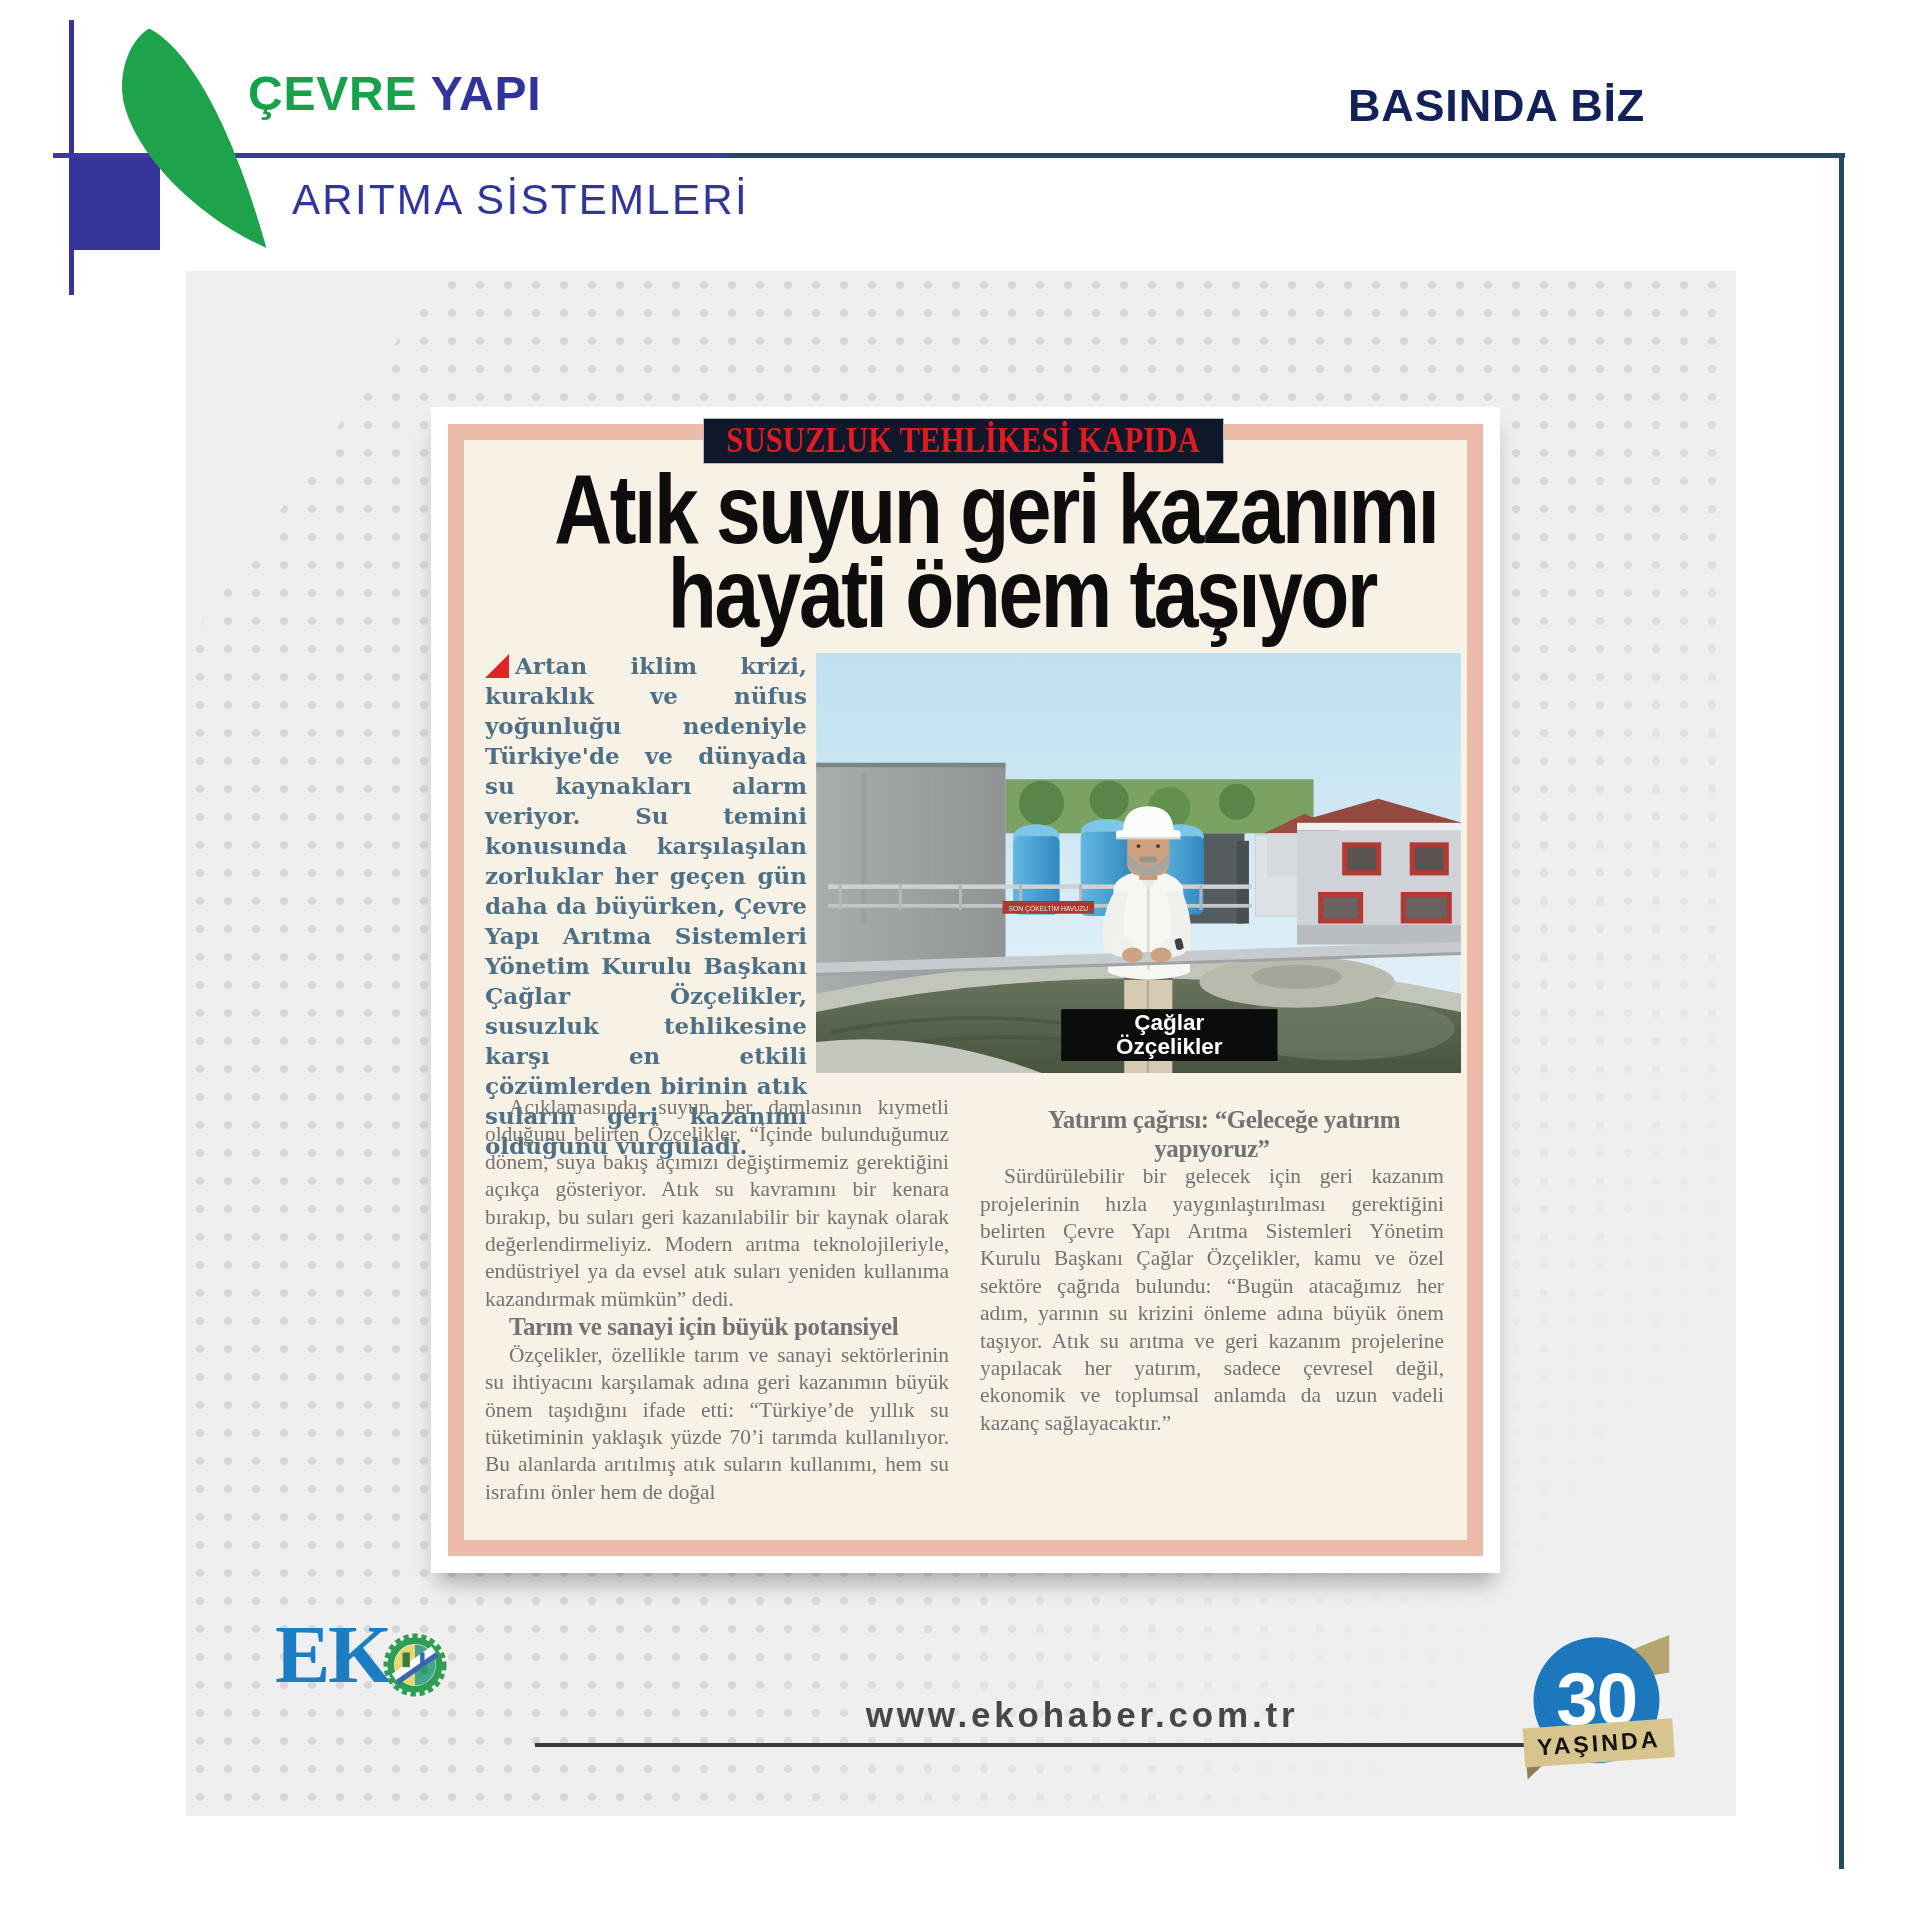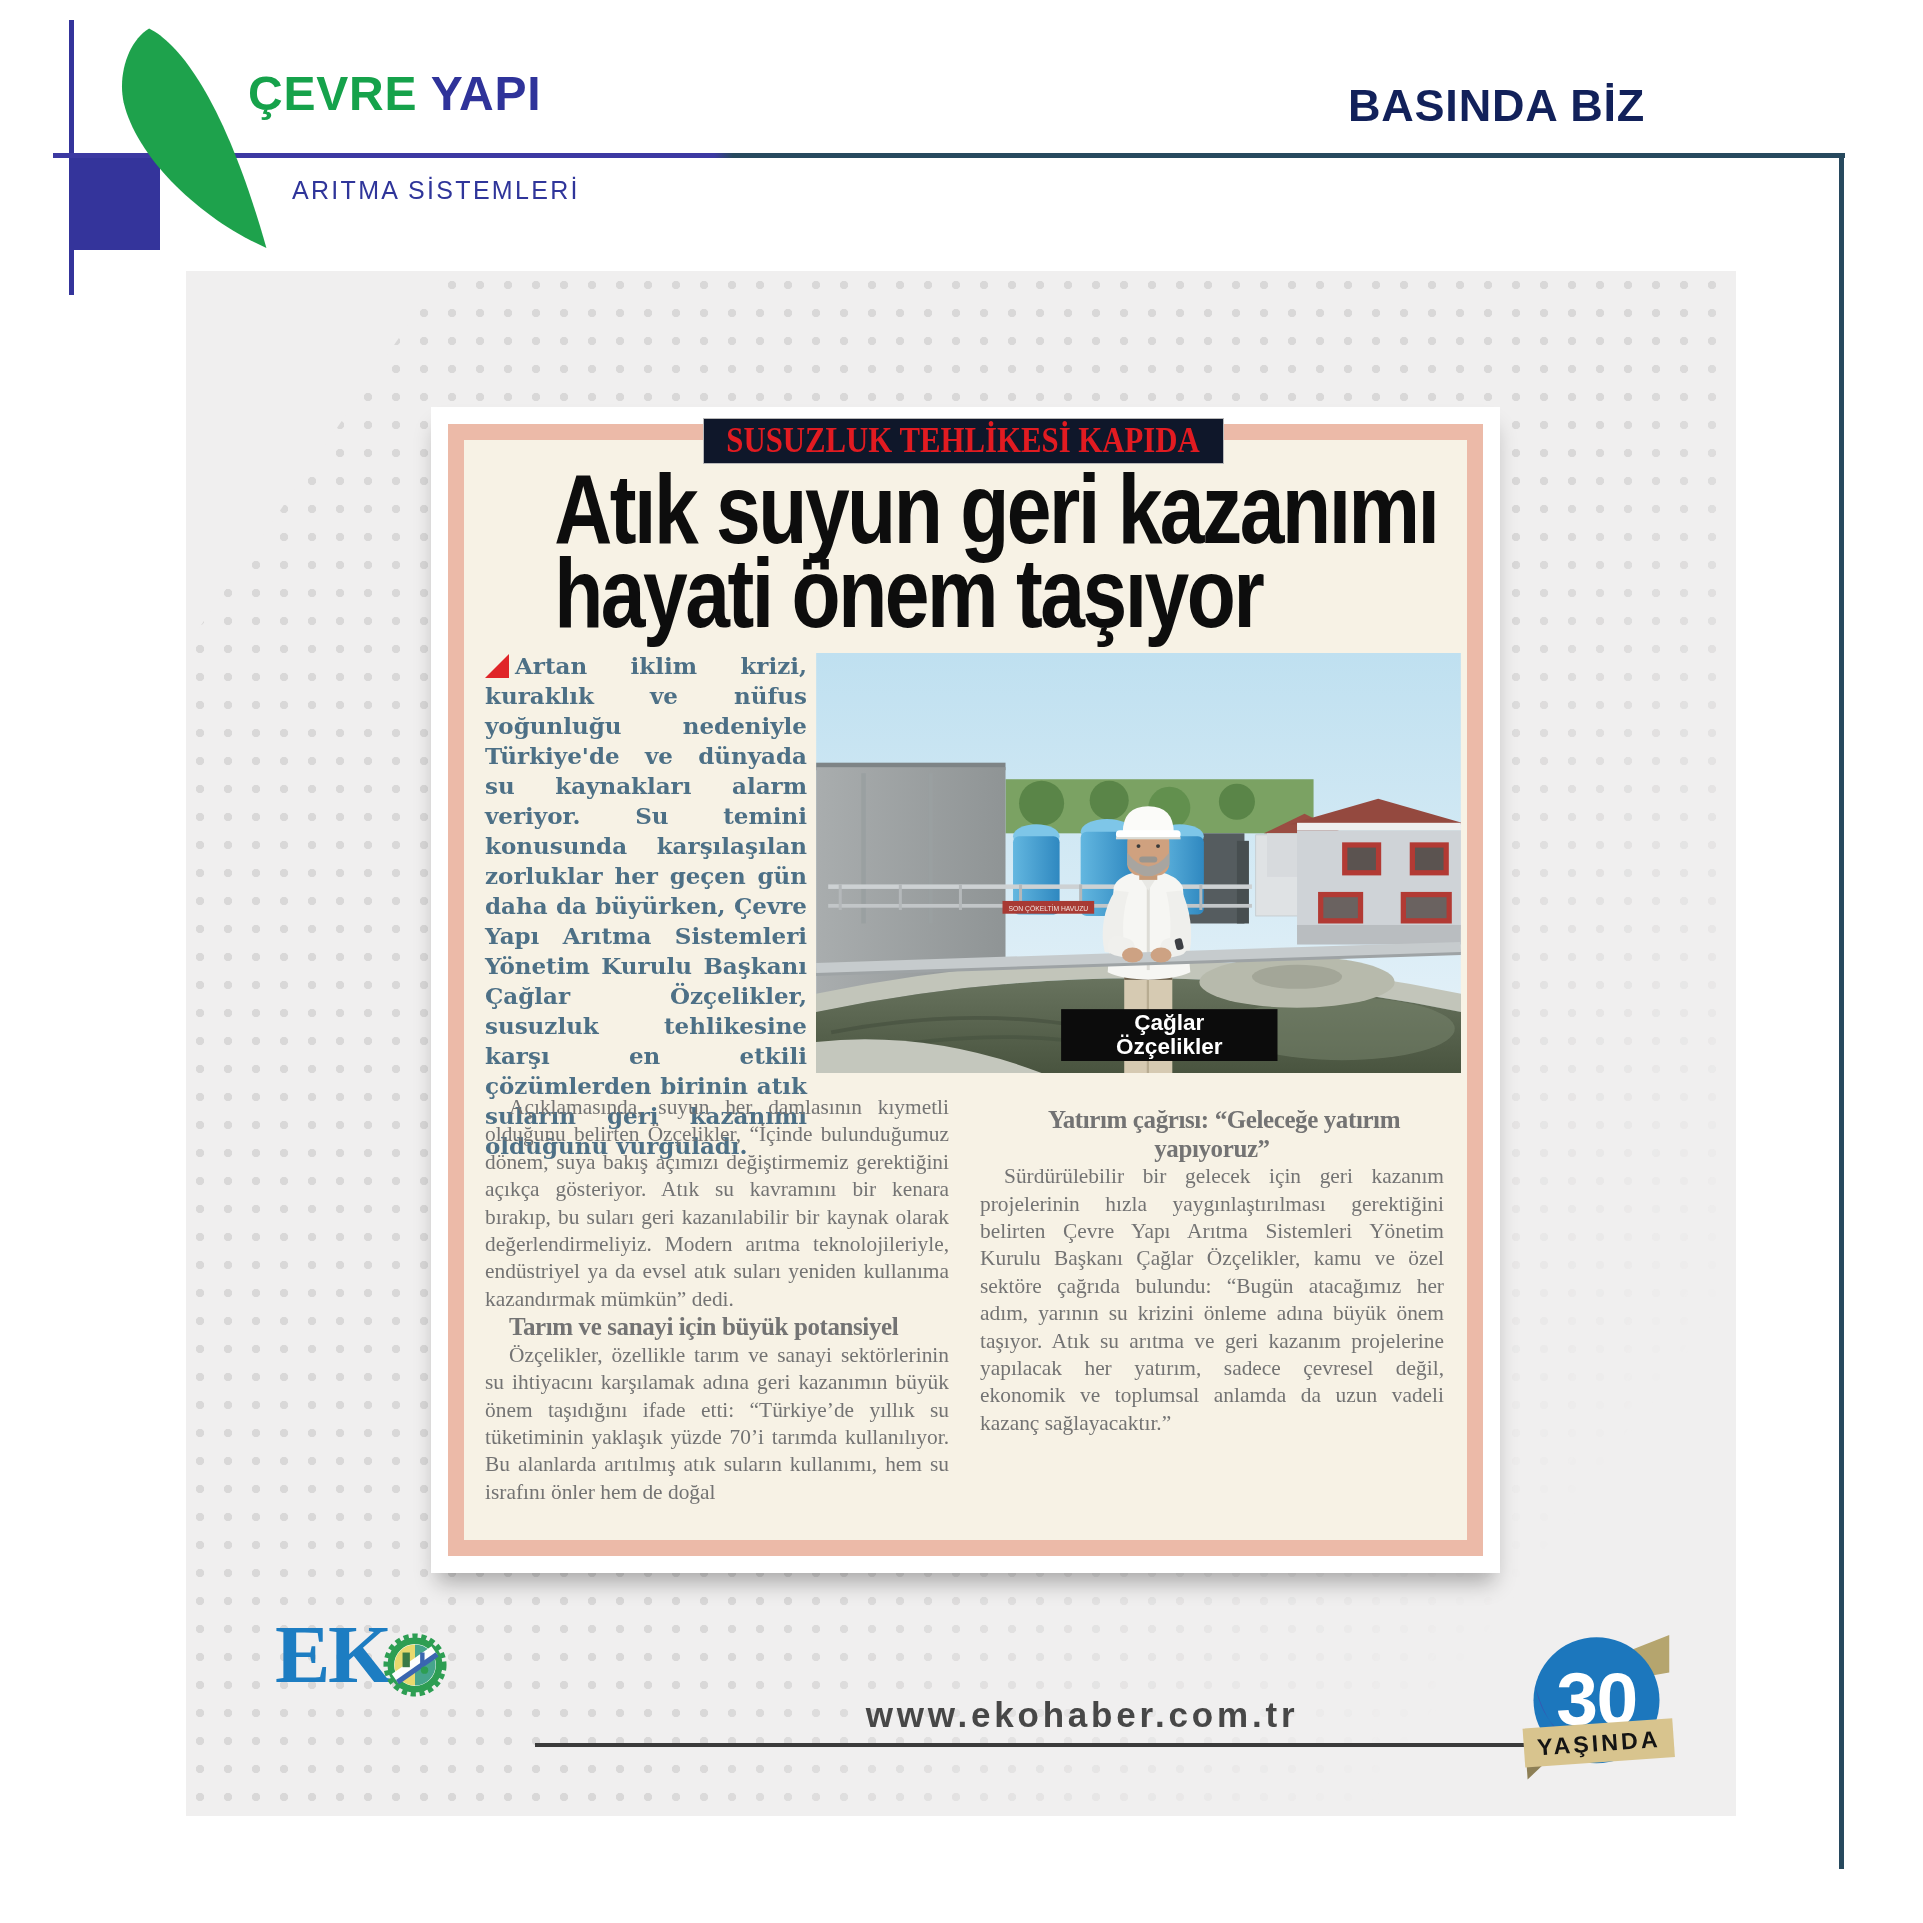--- a/index.html
+++ b/index.html
@@ -8,21 +8,21 @@
 
   
   #brand-vline{left:69px;top:19.5px;width:4.5px;height:275px;background:#34349b;}
   #top-hline{left:53px;top:153px;width:1792px;height:5.3px;
              background:linear-gradient(90deg,#3c39a2 0,#3c39a2 661px,#27495e 680px,#27495e 100%);}
   #right-vline{left:1839px;top:153px;width:5.3px;height:1716px;background:#27495e;}
   #brand-square{left:71px;top:158px;width:89px;height:92px;background:#34349b;}
   #brand-leaf{left:95px;top:27px;width:194px;height:227px;}
   #brand-text{left:248px;top:66px;font-size:48px;font-weight:bold;letter-spacing:0.8px;white-space:nowrap;}
   #brand-text .g{color:#16a24b;} #brand-text .b{color:#2f339a;}
-  #brand-sub{left:292px;top:176px;font-size:25px;color:#2f359a;letter-spacing:2.3px;white-space:nowrap;}
+  #brand-sub{left:292px;top:176px;font-size:42px;color:#2f359a;letter-spacing:2.3px;white-space:nowrap;}
   #press-title{left:1226px;top:80px;width:541px;text-align:center;font-size:45px;font-weight:bold;
                color:#12215a;letter-spacing:0.8px;}
 
   
   #gray-panel{left:186px;top:271px;width:1550px;height:1545px;background:#f0efef;}
   #dots{position:absolute;left:0;top:0;right:0;bottom:0;
         background-image:radial-gradient(circle,#d9d8d8 3.8px,rgba(217,216,216,0) 4.5px);
         background-size:28px 28px;
         -webkit-mask-image:linear-gradient(125deg,#000 58%,rgba(0,0,0,0) 86%);
         mask-image:linear-gradient(125deg,#000 58%,rgba(0,0,0,0) 86%);}
@@ -32,21 +32,21 @@
   
   #card{left:431px;top:407px;width:1069px;height:1166px;background:#ffffff;box-sizing:border-box;
         padding:17.3px;box-shadow:0 15px 21px -6px rgba(0,0,0,.30);}
   #card-frame{width:100%;height:100%;box-sizing:border-box;border:16.5px solid #ecbaa8;background:#f7f2e5;}
 
   #kicker-box{left:703px;top:418px;width:519px;height:44px;background:#0f172a;border:1.5px solid #b9b9b9;
               display:flex;align-items:center;justify-content:center;z-index:6;}
   #kicker-box .t{font-family:"Liberation Serif",serif;font-weight:bold;font-size:35px;color:#e21b21;
                  white-space:nowrap;transform:scaleX(.88);}
 
-  #headline{left:464px;top:467px;width:1002px;text-align:left;color:#0d0d0d;z-index:5;}
+  #headline{left:464px;top:467px;width:1002px;text-align:right;color:#0d0d0d;z-index:5;}
   #headline .hl{font-weight:bold;font-size:98px;line-height:84px;letter-spacing:-3px;
                 transform:scaleX(.82);transform-origin:50% 50%;white-space:nowrap;}
 
   
   #lead{left:485px;top:651px;width:322px;font-family:"DejaVu Serif",serif;font-weight:bold;
         font-size:23px;line-height:30px;color:#4d7086;text-align:justify;}
   #lead .tri{float:left;width:0;height:0;border-left:24px solid transparent;
              border-bottom:24px solid #e02528;margin:3px 6px 0 0;}
 
   

